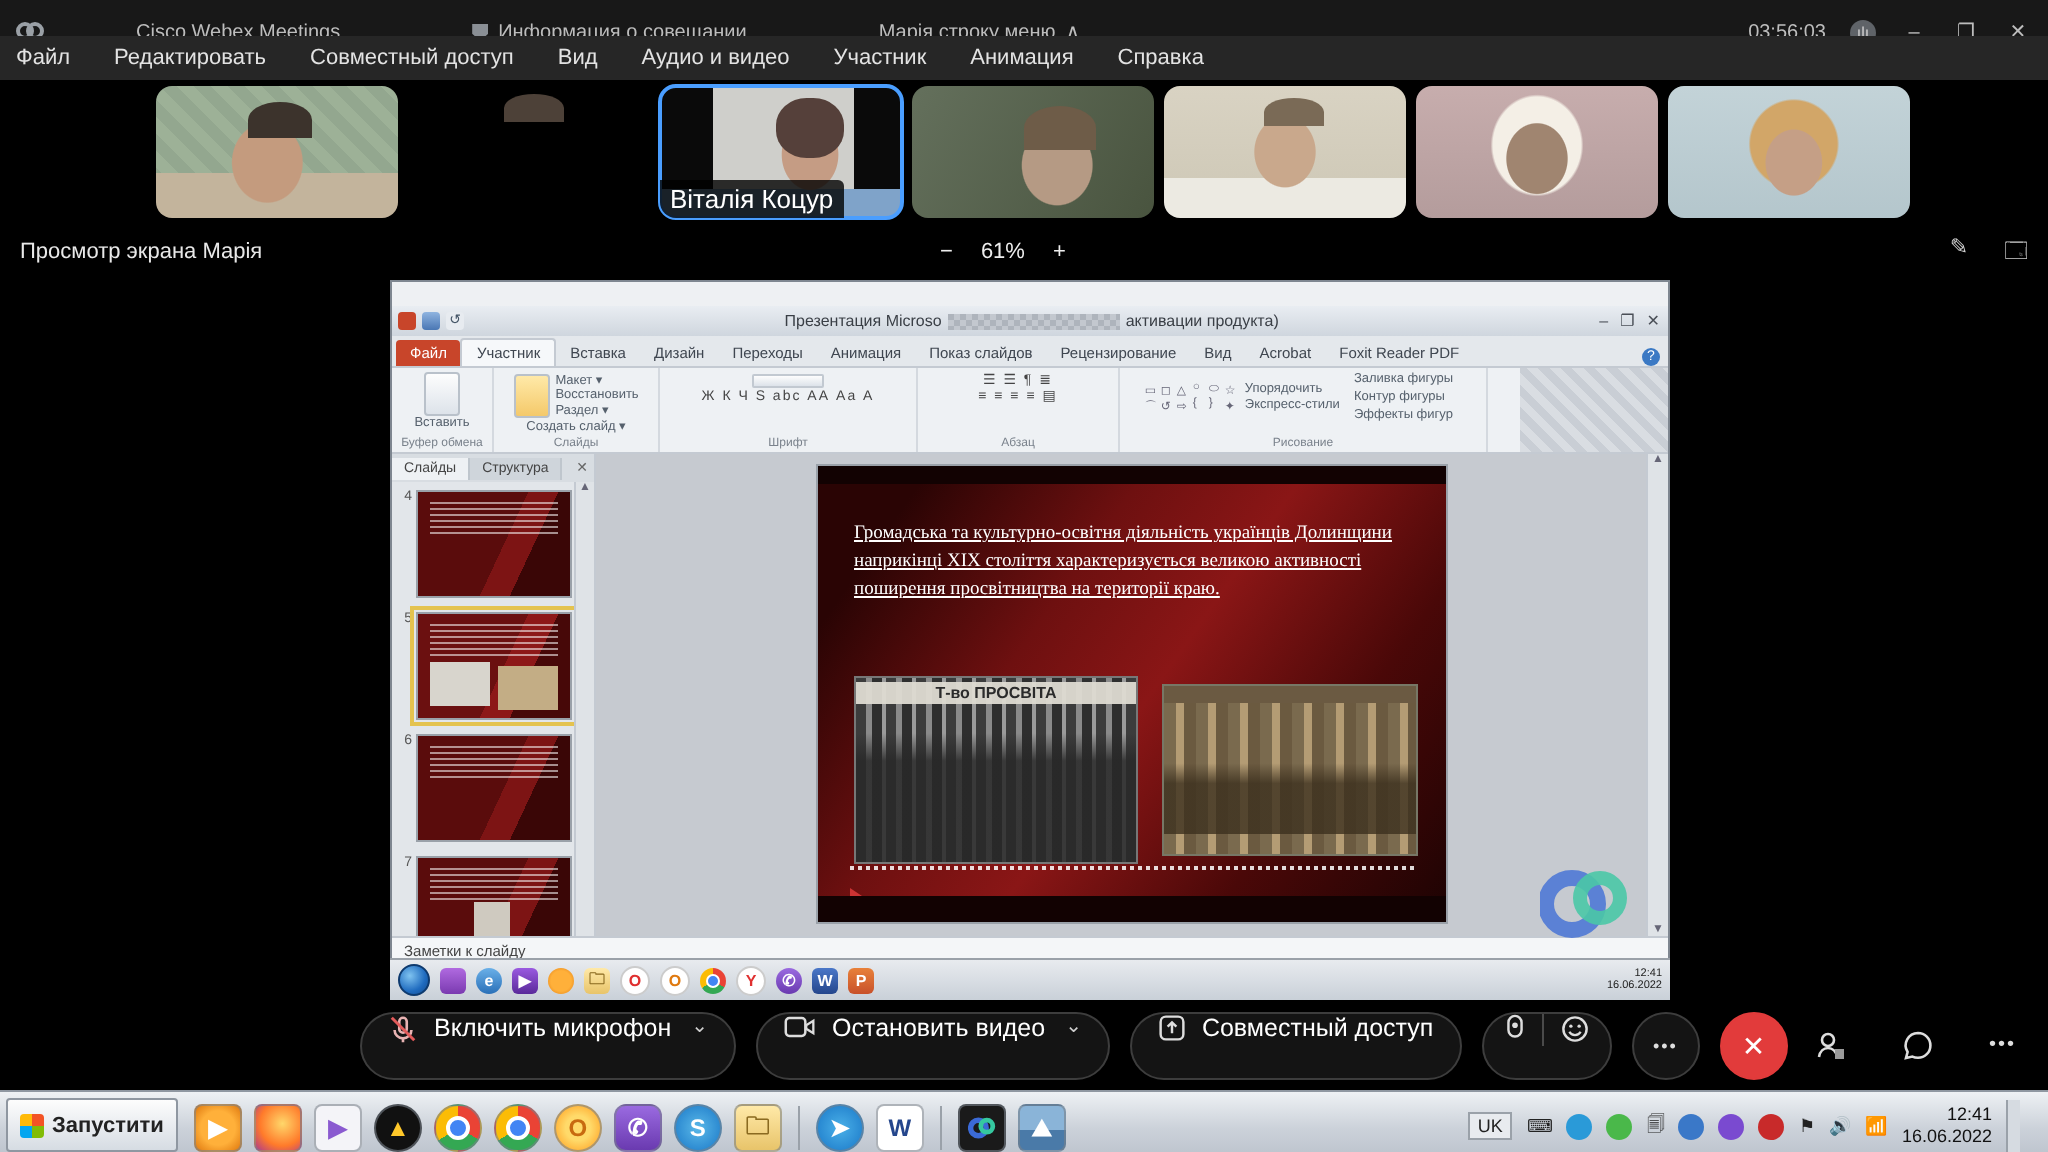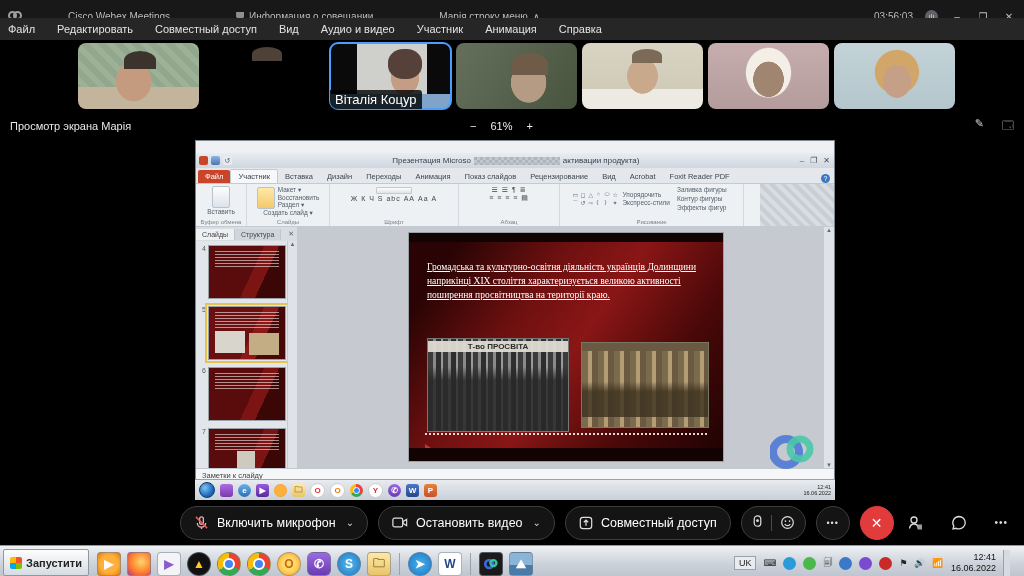--- a/index.html
+++ b/index.html
@@ -156,21 +156,21 @@
   .sico{width:13px;height:13px;border-radius:3px;font-size:8px;font-weight:bold;color:#fff;
       display:flex;align-items:center;justify-content:center;flex:0 0 auto;}
   #stb .tray{margin-left:auto;display:flex;align-items:center;gap:4px;padding-right:4px;font-size:5.5px;color:#333;}
   .sclock{text-align:right;line-height:1.1;font-size:5.5px;color:#222;}
   
   #wmark{position:absolute;left:575px;top:292px;width:44px;height:40px;opacity:.85;}
   
   #controlbar{position:absolute;left:0;top:500px;width:1024px;height:45px;background:#000;display:flex;align-items:center;}
   .pillrow{display:flex;align-items:center;gap:10px;margin-left:180px;}
   .pill{height:32px;border:1px solid #3d3d3d;border-radius:17px;background:#141414;color:#fff;
-      display:flex;align-items:center;gap:8px;padding:0 13px;font-size:12.5px;}
+      display:flex;gap:8px;padding:0 13px;font-size:12.5px;}
   .pill .chev{color:#cfcfcf;font-size:10px;margin-left:2px;}
   .vdiv{width:1px;height:16px;background:#4a4a4a;}
   .circlebtn{width:32px;height:32px;border-radius:50%;border:1px solid #3d3d3d;background:#141414;color:#ddd;
       display:flex;align-items:center;justify-content:center;font-size:13px;}
   .leave{background:#e23b3b;border-color:#e23b3b;color:#fff;font-size:14px;}
   .cb-right{margin-left:auto;display:flex;gap:26px;padding-right:16px;color:#ddd;}
   
   #taskbar{position:absolute;left:0;top:545px;width:1024px;height:31px;background:linear-gradient(#eef1f4,#ccd2da 60%,#bfc6cf);
       border-top:1px solid #8f97a1;display:flex;align-items:flex-end;box-sizing:border-box;}
   #startbtn{display:flex;align-items:center;gap:4px;height:25px;margin-left:3px;padding:0 6px;background:linear-gradient(#fdfdfd,#d6dce3);

